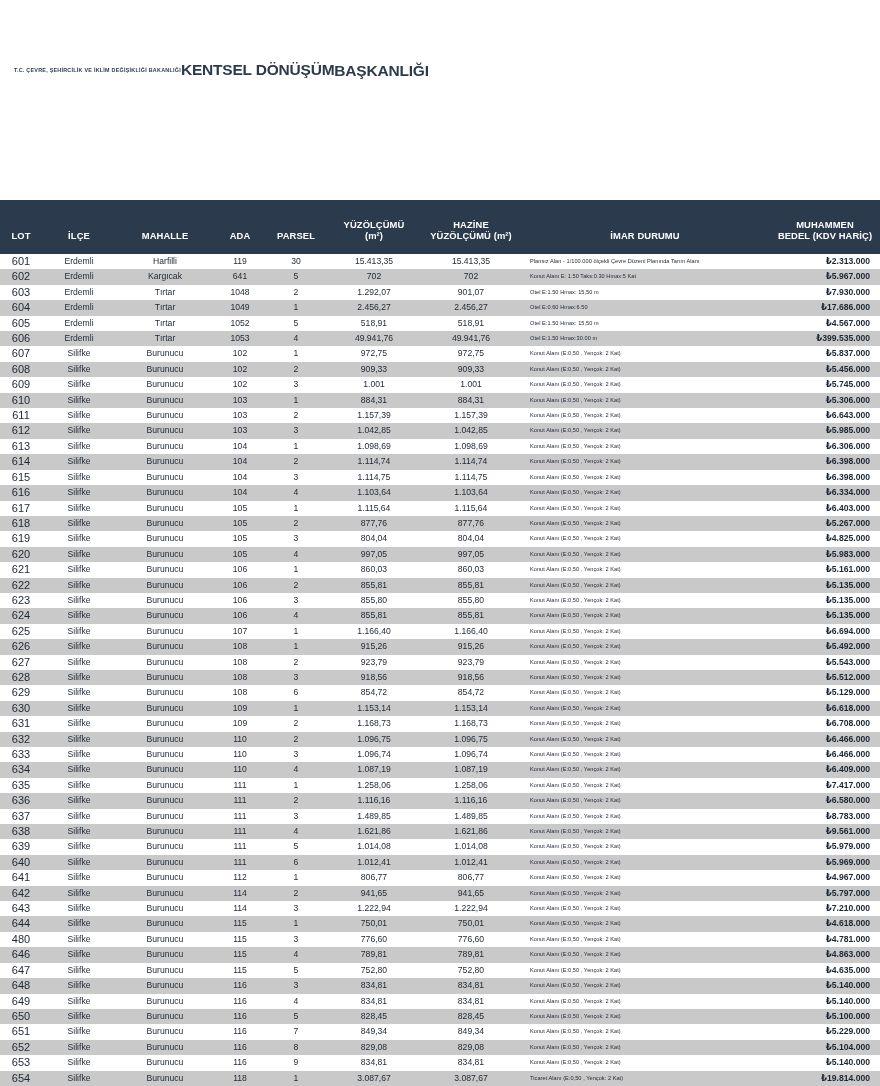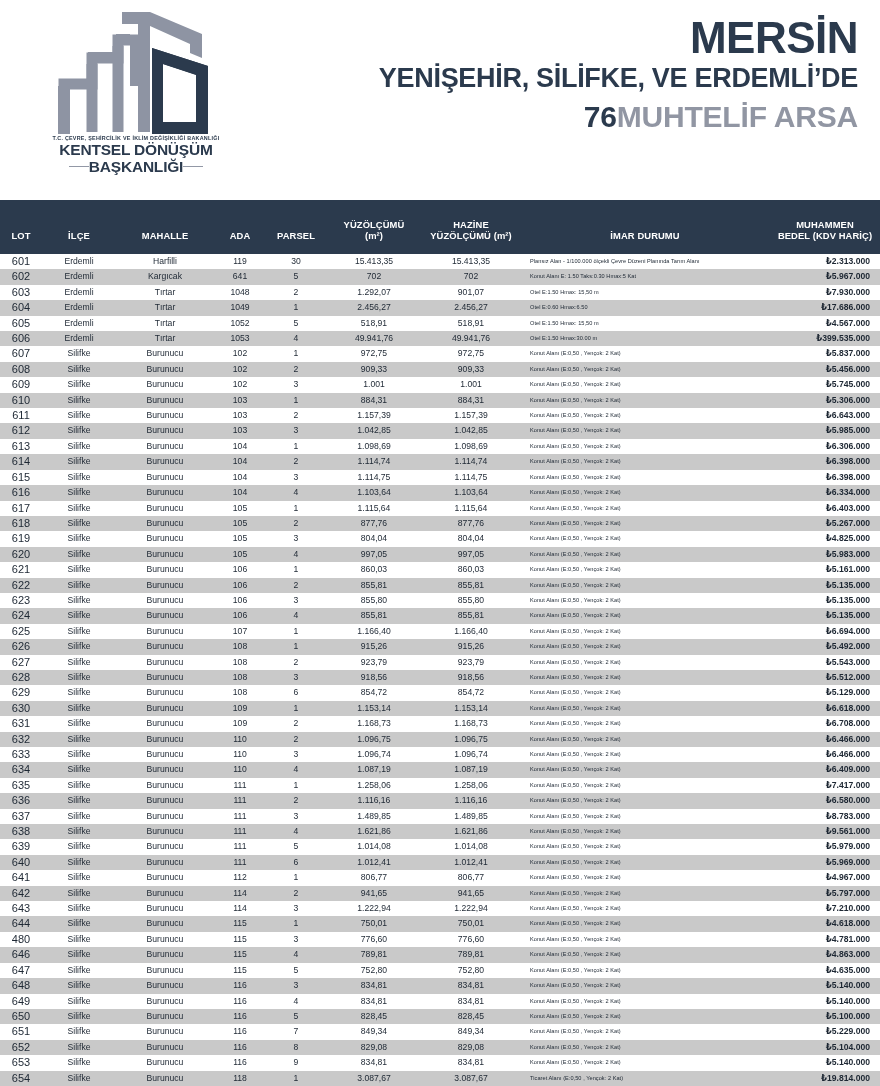--- a/index.html
+++ b/index.html
@@ -25,23 +25,22 @@
     display: flex;
     align-items: flex-start;
     justify-content: space-between;
     padding: 0;
   }
 
   .logo-block {
     width: 210px;
     padding: 6px 0 0 14px;
     display: flex;
-    flex-direction: column;
+    flex-direction: row;
     align-items: center;
-    margin-left: 24px;
   }
   .logo-mark {
     width: 160px;
     height: 128px;
     display: block;
   }
   .logo-ministry {
     font-size: 5.4px;
     font-weight: bold;
     letter-spacing: 0.25px;
@@ -196,27 +195,20 @@
     </svg>
     <div class="logo-ministry">T.C. ÇEVRE, ŞEHİRCİLİK VE İKLİM DEĞİŞİKLİĞİ BAKANLIĞI</div>
     <div class="logo-name">KENTSEL DÖNÜŞÜM</div>
     <div class="logo-sub-wrap">
       <span class="logo-rule"></span>
       <span class="logo-sub">BAŞKANLIĞI</span>
       <span class="logo-rule"></span>
     </div>
   </div>
 
-  <div class="title-block">
-    <div class="title-city">MERSİN</div>
-    <div class="title-districts">YENİŞEHİR, SİLİFKE, VE ERDEMLİ’DE</div>
-    <div class="title-count-line">
-      <span class="title-count-num">76</span><span>MUHTELİF ARSA</span>
-    </div>
-  </div>
 </div>
 
 <div class="table-wrap">
   <table class="lot-table">
     <colgroup>
       <col class="c-lot">
         <col class="c-ilce">
         <col class="c-mahalle">
         <col class="c-ada">
       <col class="c-parsel">

